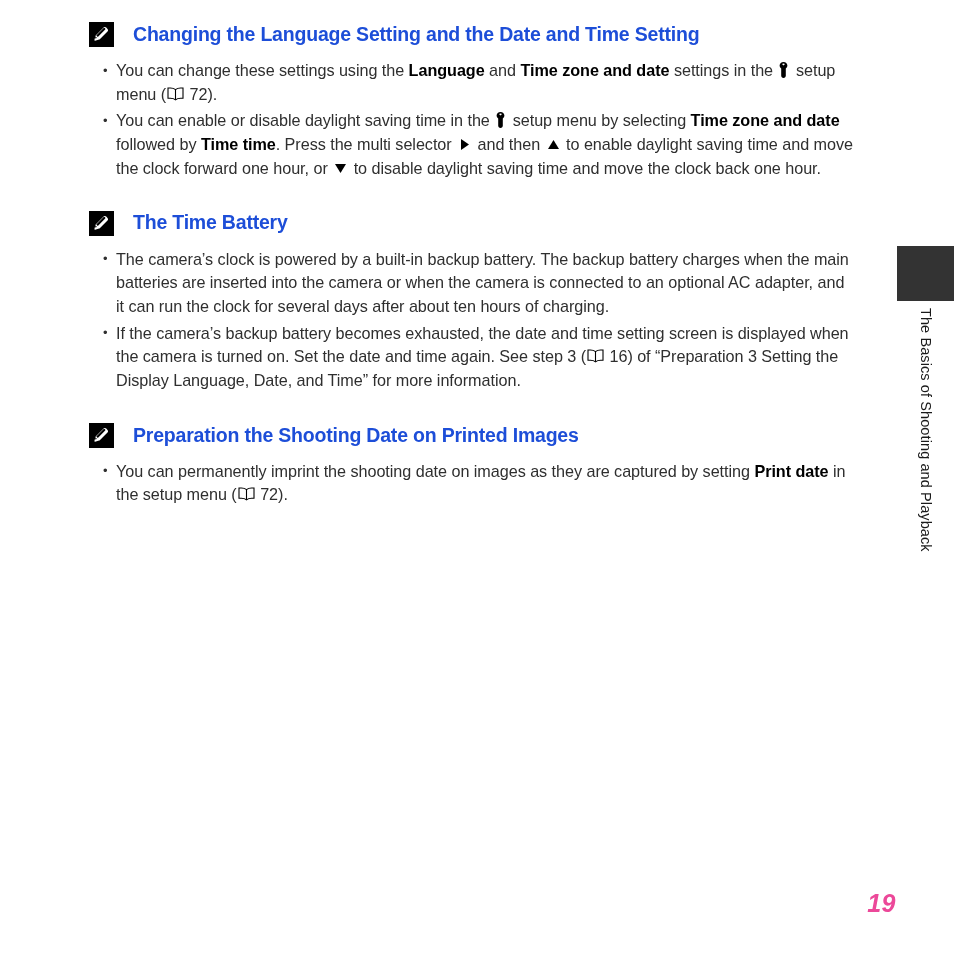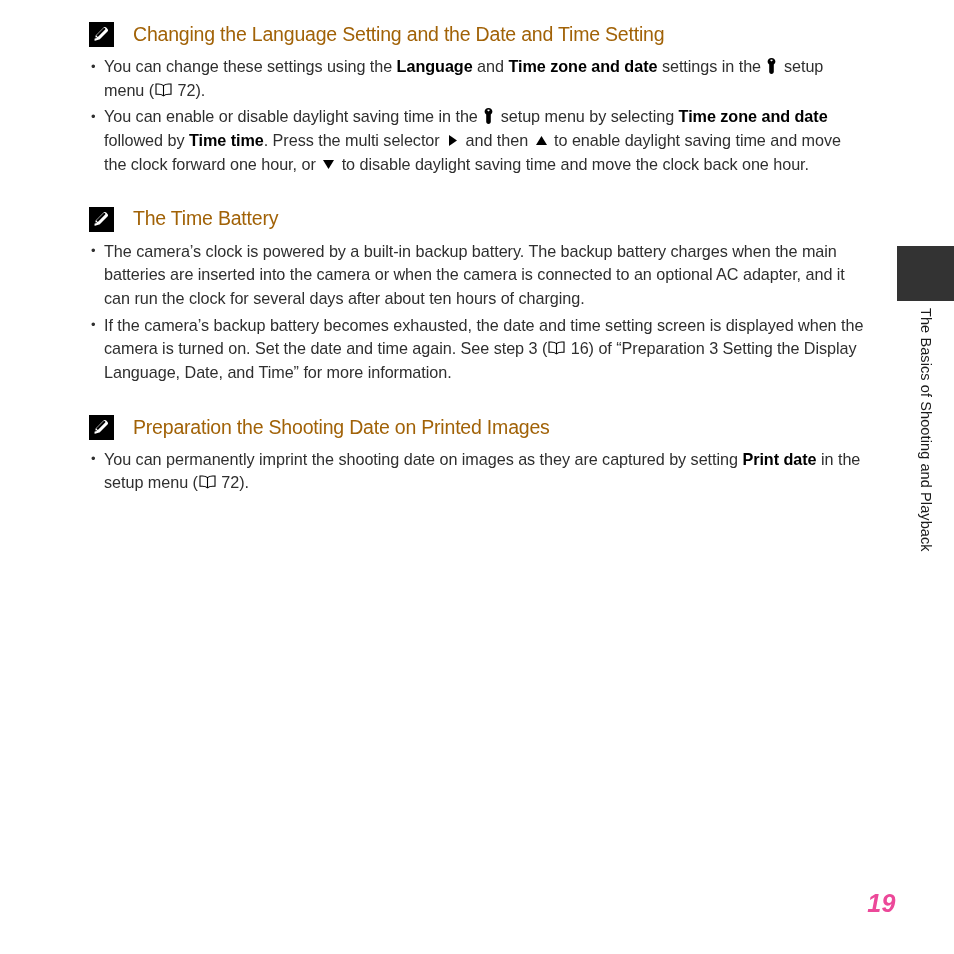--- a/index.html
+++ b/index.html
@@ -49,31 +49,31 @@
     flex: 0 0 auto;
     display: flex;
     align-items: center;
     justify-content: center;
     margin-right: 19px;
   }
   .pencil-icon svg { display: block; }
 
   .note-title {
     font-size: 19.5px;
-    font-weight: normal;
-    color: #a16207;
+    font-weight: bold;
+    color: #1d4ed8;
     letter-spacing: -0.2px;
     line-height: 1.1;
     white-space: nowrap;
   }
 
   
   ul.bullets {
     list-style: none;
-    margin: 0;
+    margin: 12px;
     padding: 0;
   }
   ul.bullets > li {
     position: relative;
     padding-left: 15px;
     margin-bottom: 3px;
     font-size: 16.2px;
     line-height: 23.7px;
     color: #2f2f2f;
     letter-spacing: -0.05px;

